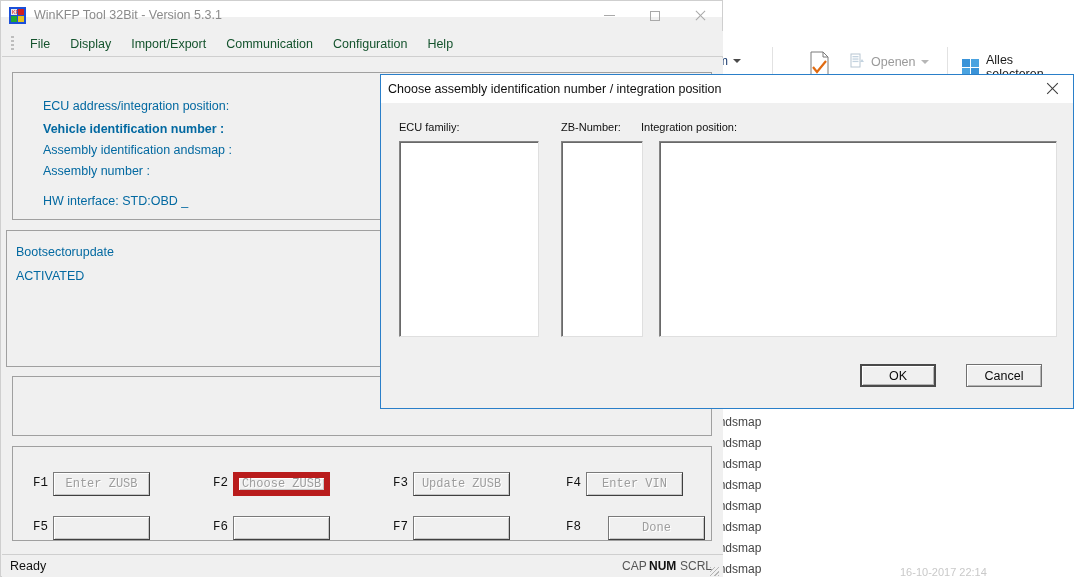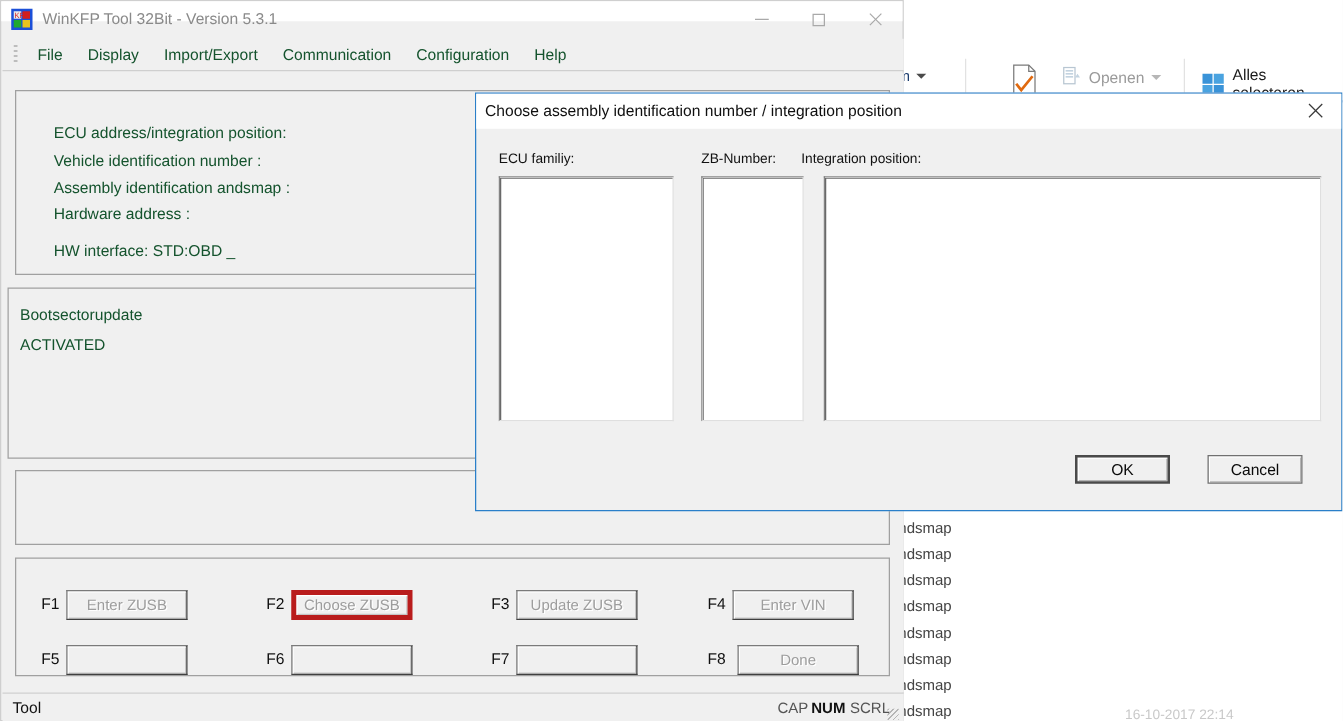--- a/index.html
+++ b/index.html
@@ -198,26 +198,26 @@
 
   .group-box {
     position: absolute;
     background: #f0f0f0;
     border: 1px solid #a0a0a0;
     box-sizing: border-box;
   }
   #gb-info   { left: 10px; top: 14px;  width: 700px; height: 148px; }
   #gb-boot   { left: 4px; top: 172px; width: 700px; height: 137px; }
   #gb-status { left: 10px; top: 318px; width: 700px; height: 60px;  }
-  #gb-fkeys  { left: 10px; top: 388px; width: 700px; height: 95px;  }
+  #gb-fkeys  { left: 10px; top: 388px; width: 700px; height: 95px; font-family: Liberation Mono, monospace;  }
 
   .info-line {
     position: absolute;
     font-size: 12.5px;
-    color: #14532d;
+    color: #0369a1;
     white-space: nowrap;
   }
 
   .fkey-label {
     position: absolute;
     font-size: 12.5px;
     color: #111;
   }
   .fkey-btn {
     position: absolute;
@@ -227,21 +227,21 @@
     border-right-color: #3f3f3f;
     border-bottom-color: #3f3f3f;
     box-shadow: inset 1px 1px 0 #ffffff, inset -1px -1px 0 #c6c6c6;
     box-sizing: border-box;
     display: flex; align-items: center; justify-content: center;
     font-size: 12px;
     color: #9d9d9d;
     text-shadow: 1px 1px 0 #ffffff;
   }
   .fkey-btn.focused {
-    border: 4px solid #b91c1c;
+    border: 6px solid #b91c1c;
     box-shadow: inset 1px 1px 0 #ffffff, inset -1px -1px 0 #c6c6c6;
   }
 
   #winkfp-statusbar {
     position: absolute;
     left: 1px; top: 553px;
     width: 721px; height: 23px;
     background: #f0f0f0;
     border-top: 1px solid #cfcfcf;
   }
@@ -438,23 +438,23 @@
     <span class="menu-item">Import/Export</span>
     <span class="menu-item">Communication</span>
     <span class="menu-item">Configuration</span>
     <span class="menu-item">Help</span>
   </div>
 
   <div id="winkfp-body">
 
     <div class="group-box" id="gb-info">
       <span class="info-line" style="left:30px; top:26px;">ECU address/integration position:</span>
-      <span class="info-line" style="left:30px; top:49px;">Vehicle identification number :</span>
+      <span class="info-line" style="left:30px; top:49px;font-weight:bold;">Vehicle identification number :</span>
       <span class="info-line" style="left:30px; top:70px;">Assembly identification andsmap :</span>
-      <span class="info-line" style="left:30px; top:91px;">Hardware address :</span>
+      <span class="info-line" style="left:30px; top:91px;">Assembly number :</span>
       <span class="info-line" style="left:30px; top:121px;">HW interface:  STD:OBD _</span>
     </div>
 
     <div class="group-box" id="gb-boot">
       <span class="info-line" style="left:9px; top:14px;">Bootsectorupdate</span>
       <span class="info-line" style="left:9px; top:38px;">ACTIVATED</span>
     </div>
 
     <div class="group-box" id="gb-status"></div>
 
@@ -470,26 +470,26 @@
       <span class="fkey-label" style="left:553px; top:73px;">F8</span>
 
       <span class="fkey-btn" style="left:40px;  top:25px;">Enter ZUSB</span>
       <span class="fkey-btn focused" style="left:220px; top:25px;">Choose ZUSB</span>
       <span class="fkey-btn" style="left:400px; top:25px;">Update ZUSB</span>
       <span class="fkey-btn" style="left:573px; top:25px;">Enter VIN</span>
 
       <span class="fkey-btn" style="left:40px;  top:69px;"></span>
       <span class="fkey-btn" style="left:220px; top:69px;"></span>
       <span class="fkey-btn" style="left:400px; top:69px;"></span>
-      <span class="fkey-btn" style="left:577px; top:69px;">Done</span>
+      <span class="fkey-btn" style="left:595px; top:69px;">Done</span>
     </div>
   </div>
 
   <div id="winkfp-statusbar">
-    <span id="status-text">Tool</span>
+    <span id="status-text">Ready</span>
     <span class="status-ind" id="ind-cap">CAP</span>
     <span class="status-ind" id="ind-num">NUM</span>
     <span class="status-ind" id="ind-scrl">SCRL</span>
     <span id="status-grip"></span>
   </div>
 </div>
 
 <div id="dialog">
 
   <div id="dialog-titlebar">

